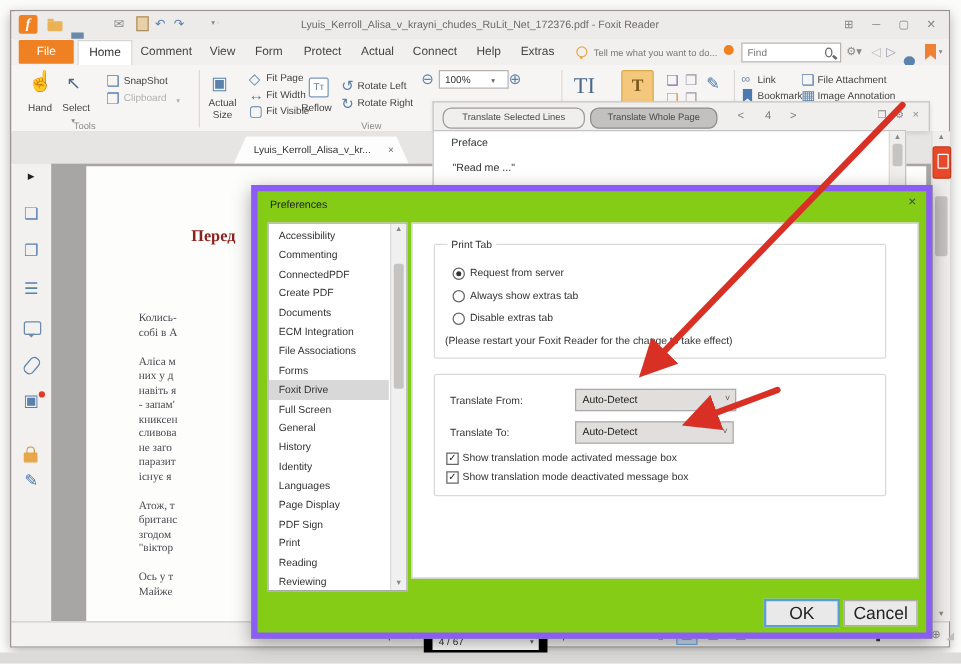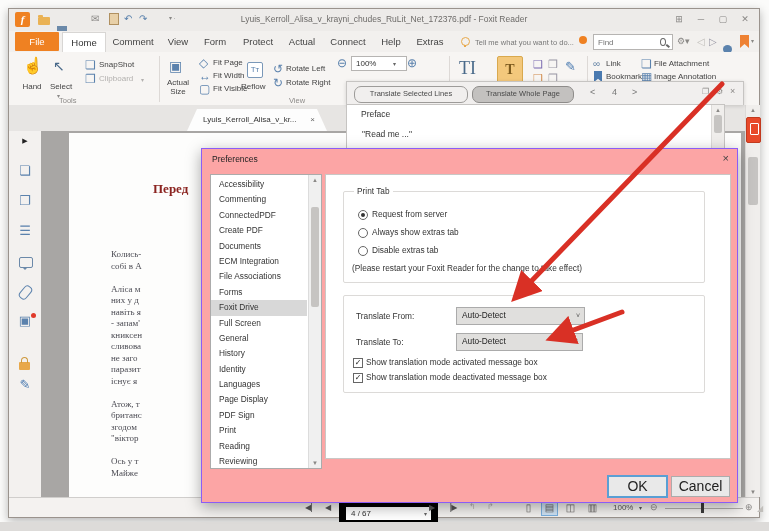--- a/index.html
+++ b/index.html
@@ -53,21 +53,21 @@
   .redbadge{position:absolute;width:13px;height:24px;background:#e8492a;border-radius:2px;border:1px solid #c23a1e}
   .redbadge::after{content:"";position:absolute;left:3px;top:5px;width:7px;height:10px;border:1.5px solid #fff;border-radius:1px}
   
   .trbar{position:absolute;left:337px;top:72px;width:396px;height:23px;background:#f1efee;border:1px solid #c6c4c2;border-bottom:none;z-index:5;box-shadow:0 1px 4px rgba(0,0,0,.15)}
   .trpanel{position:absolute;left:337px;top:95px;width:377px;height:45px;background:#fff;border:1px solid #c6c4c2;z-index:5}
   .trbtn{position:absolute;height:15px;font-size:7.5px;line-height:14px;text-align:center;border-radius:7px;color:#4a4a4a}
   .trbtn.outline{background:#f1efee;border:1px solid #9d9b99}
   .trbtn.fill{background:#c3c1bf;border:1px solid #8e8c8a}
   .trnav{font-size:9px;color:#777}
   
-  .dlg{position:absolute;left:192px;top:139px;width:535px;height:353px;background:#fca5a5;border:1px solid #8b5cf6;z-index:10;box-shadow:0 4px 14px rgba(0,0,0,.35)}
+  .dlg{position:absolute;left:192px;top:139px;width:535px;height:353px;background:#84cc16;border:5px solid #8b5cf6;z-index:10;box-shadow:0 4px 14px rgba(0,0,0,.35)}
   .dlg-title{position:absolute;left:10px;top:5px;font-size:8.5px;color:#222}
   .dlg-close{position:absolute;right:8px;top:3px;font-size:11px;color:#444}
   .listbox{position:absolute;left:8px;top:25px;width:110px;height:293px;background:#fff;border:1px solid #ababab;overflow:hidden}
   .litem{height:15.4px;line-height:15.4px;padding-left:8px;font-size:8.3px;color:#333;white-space:nowrap}
   .litem.sel{background:#d8d8d8}
   .lscroll{position:absolute;right:0;top:0;width:12px;height:100%;background:#f0f0f0;border-left:1px solid #dcdcdc}
   .rpanel{position:absolute;left:123px;top:25px;width:404px;height:283px;background:#fff;border:1px solid #c9c7c5}
   .gbox{position:absolute;border:1px solid #dcdad8;border-radius:2px}
   .glegend{position:absolute;top:-6px;left:10px;background:#fff;padding:0 3px;font-size:8.3px;color:#333}
   .radio{position:absolute;width:8px;height:8px;border:1px solid #666;border-radius:50%;background:#fff}

